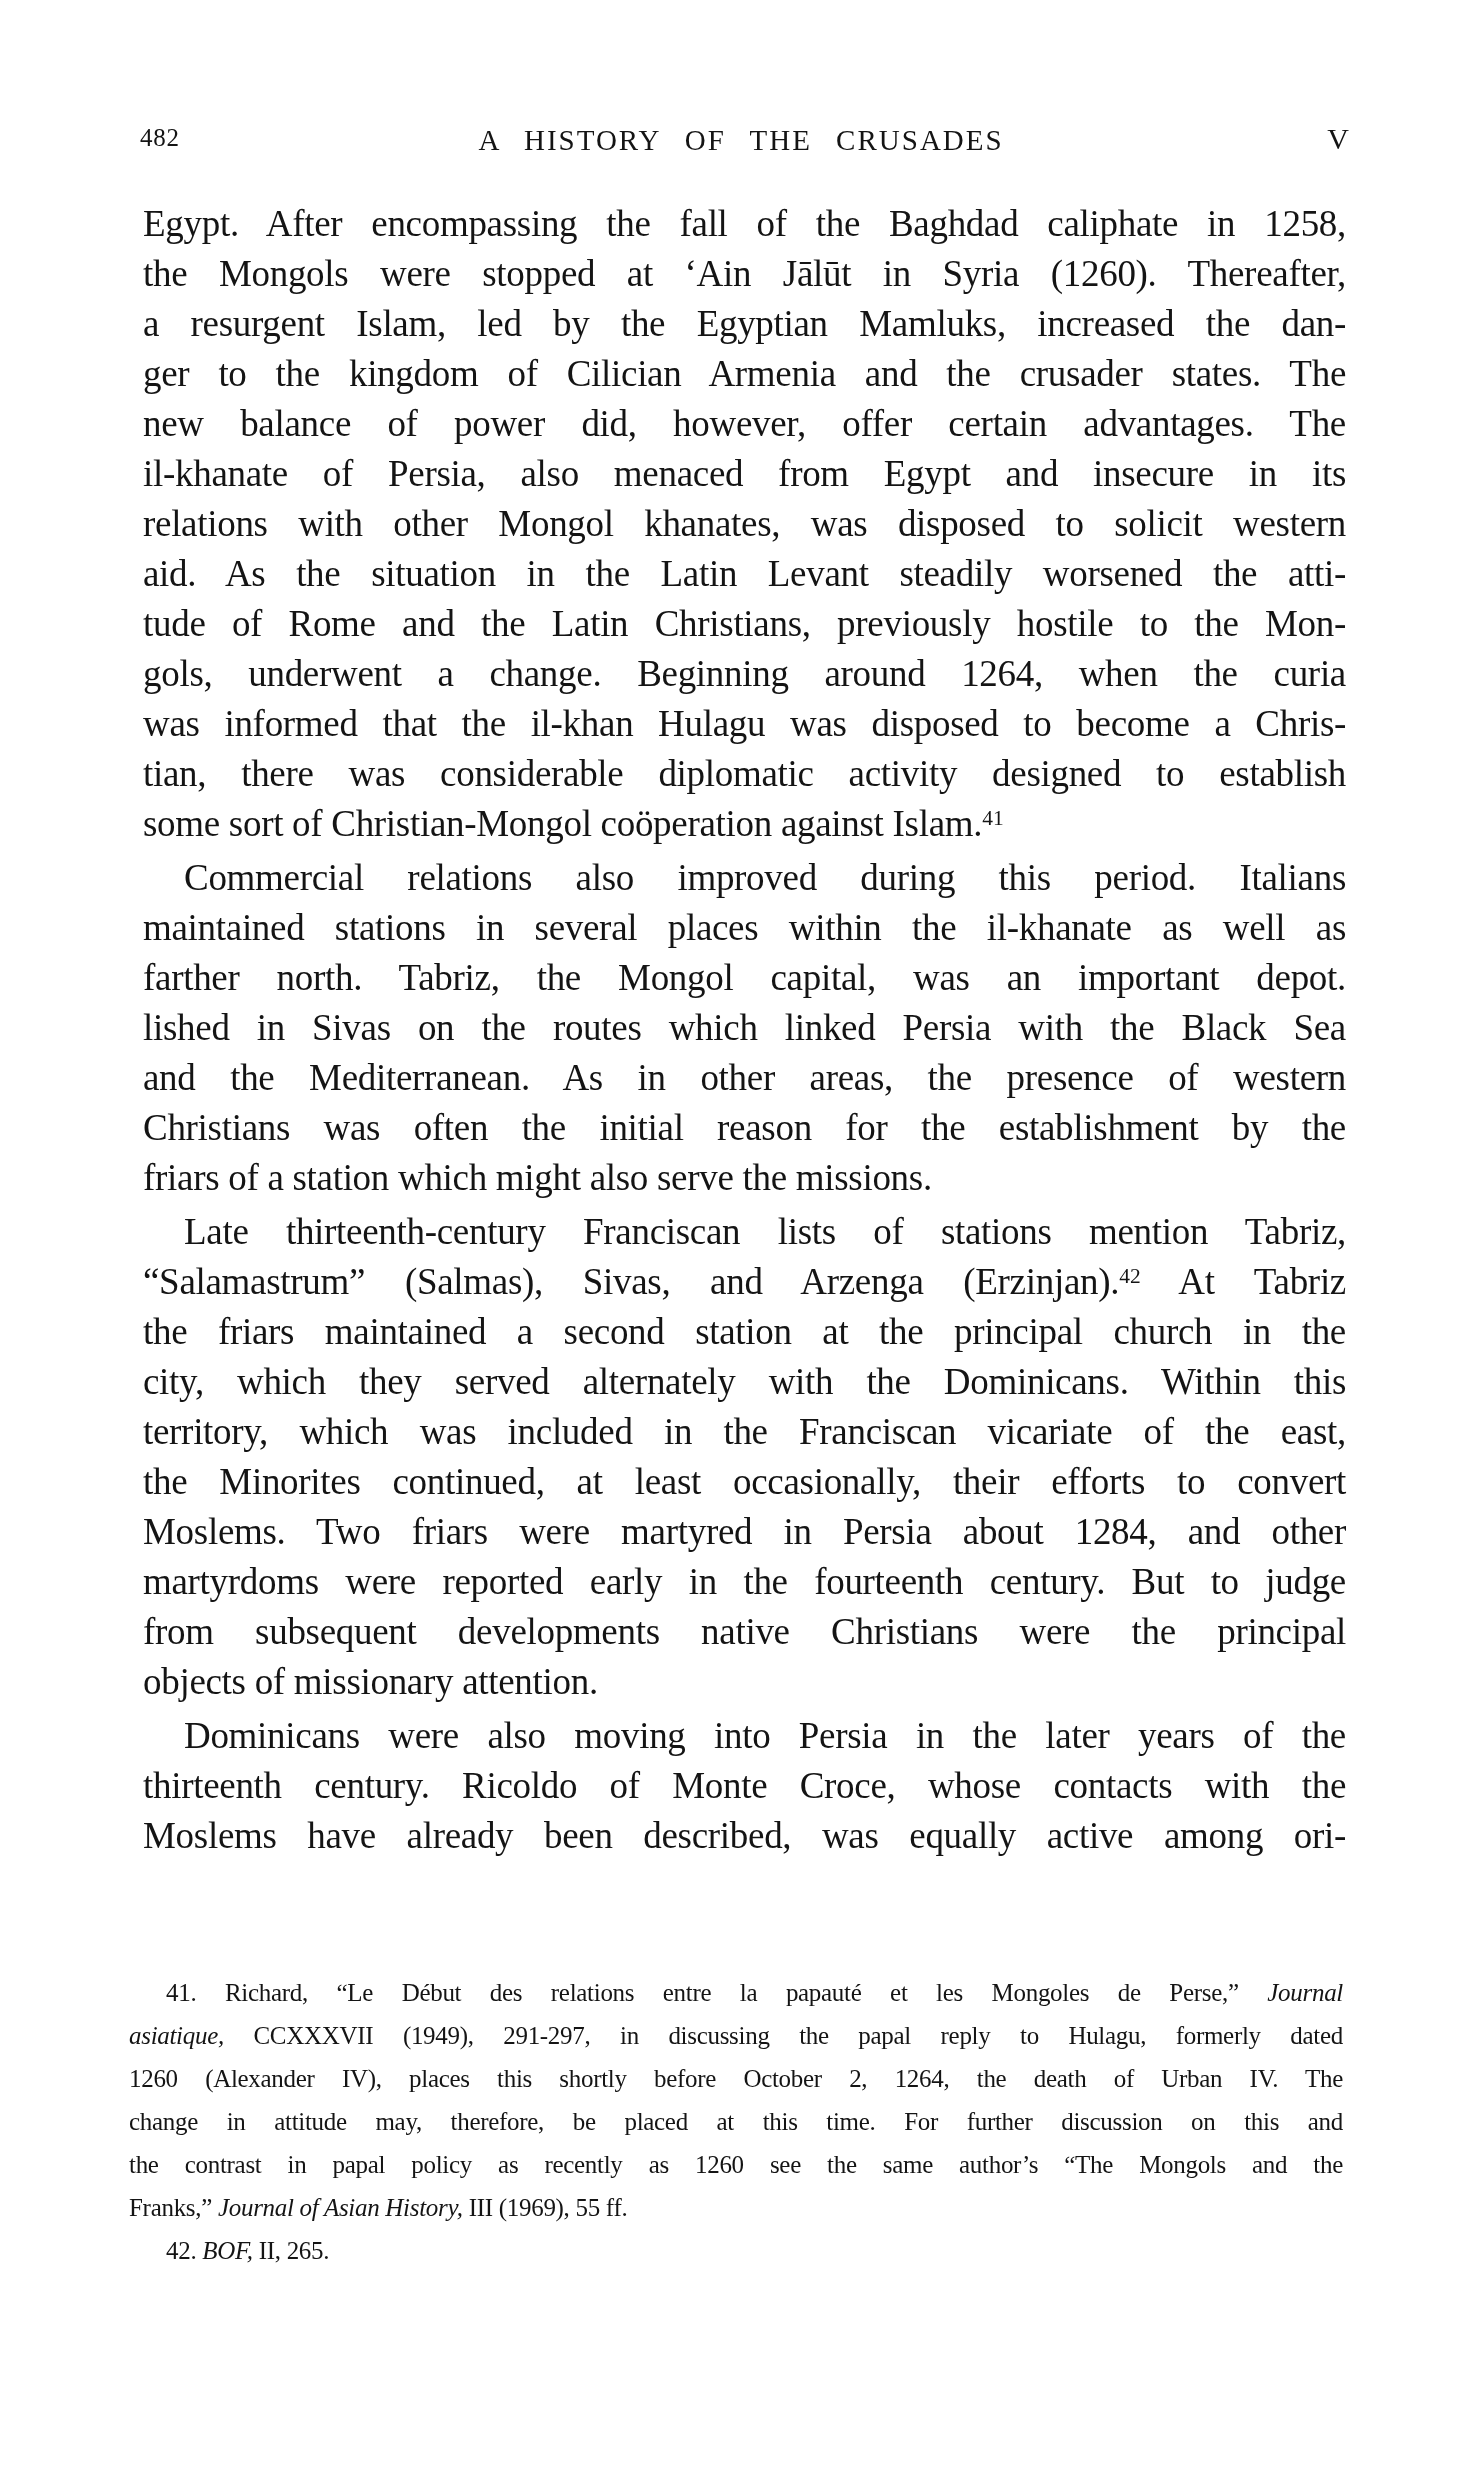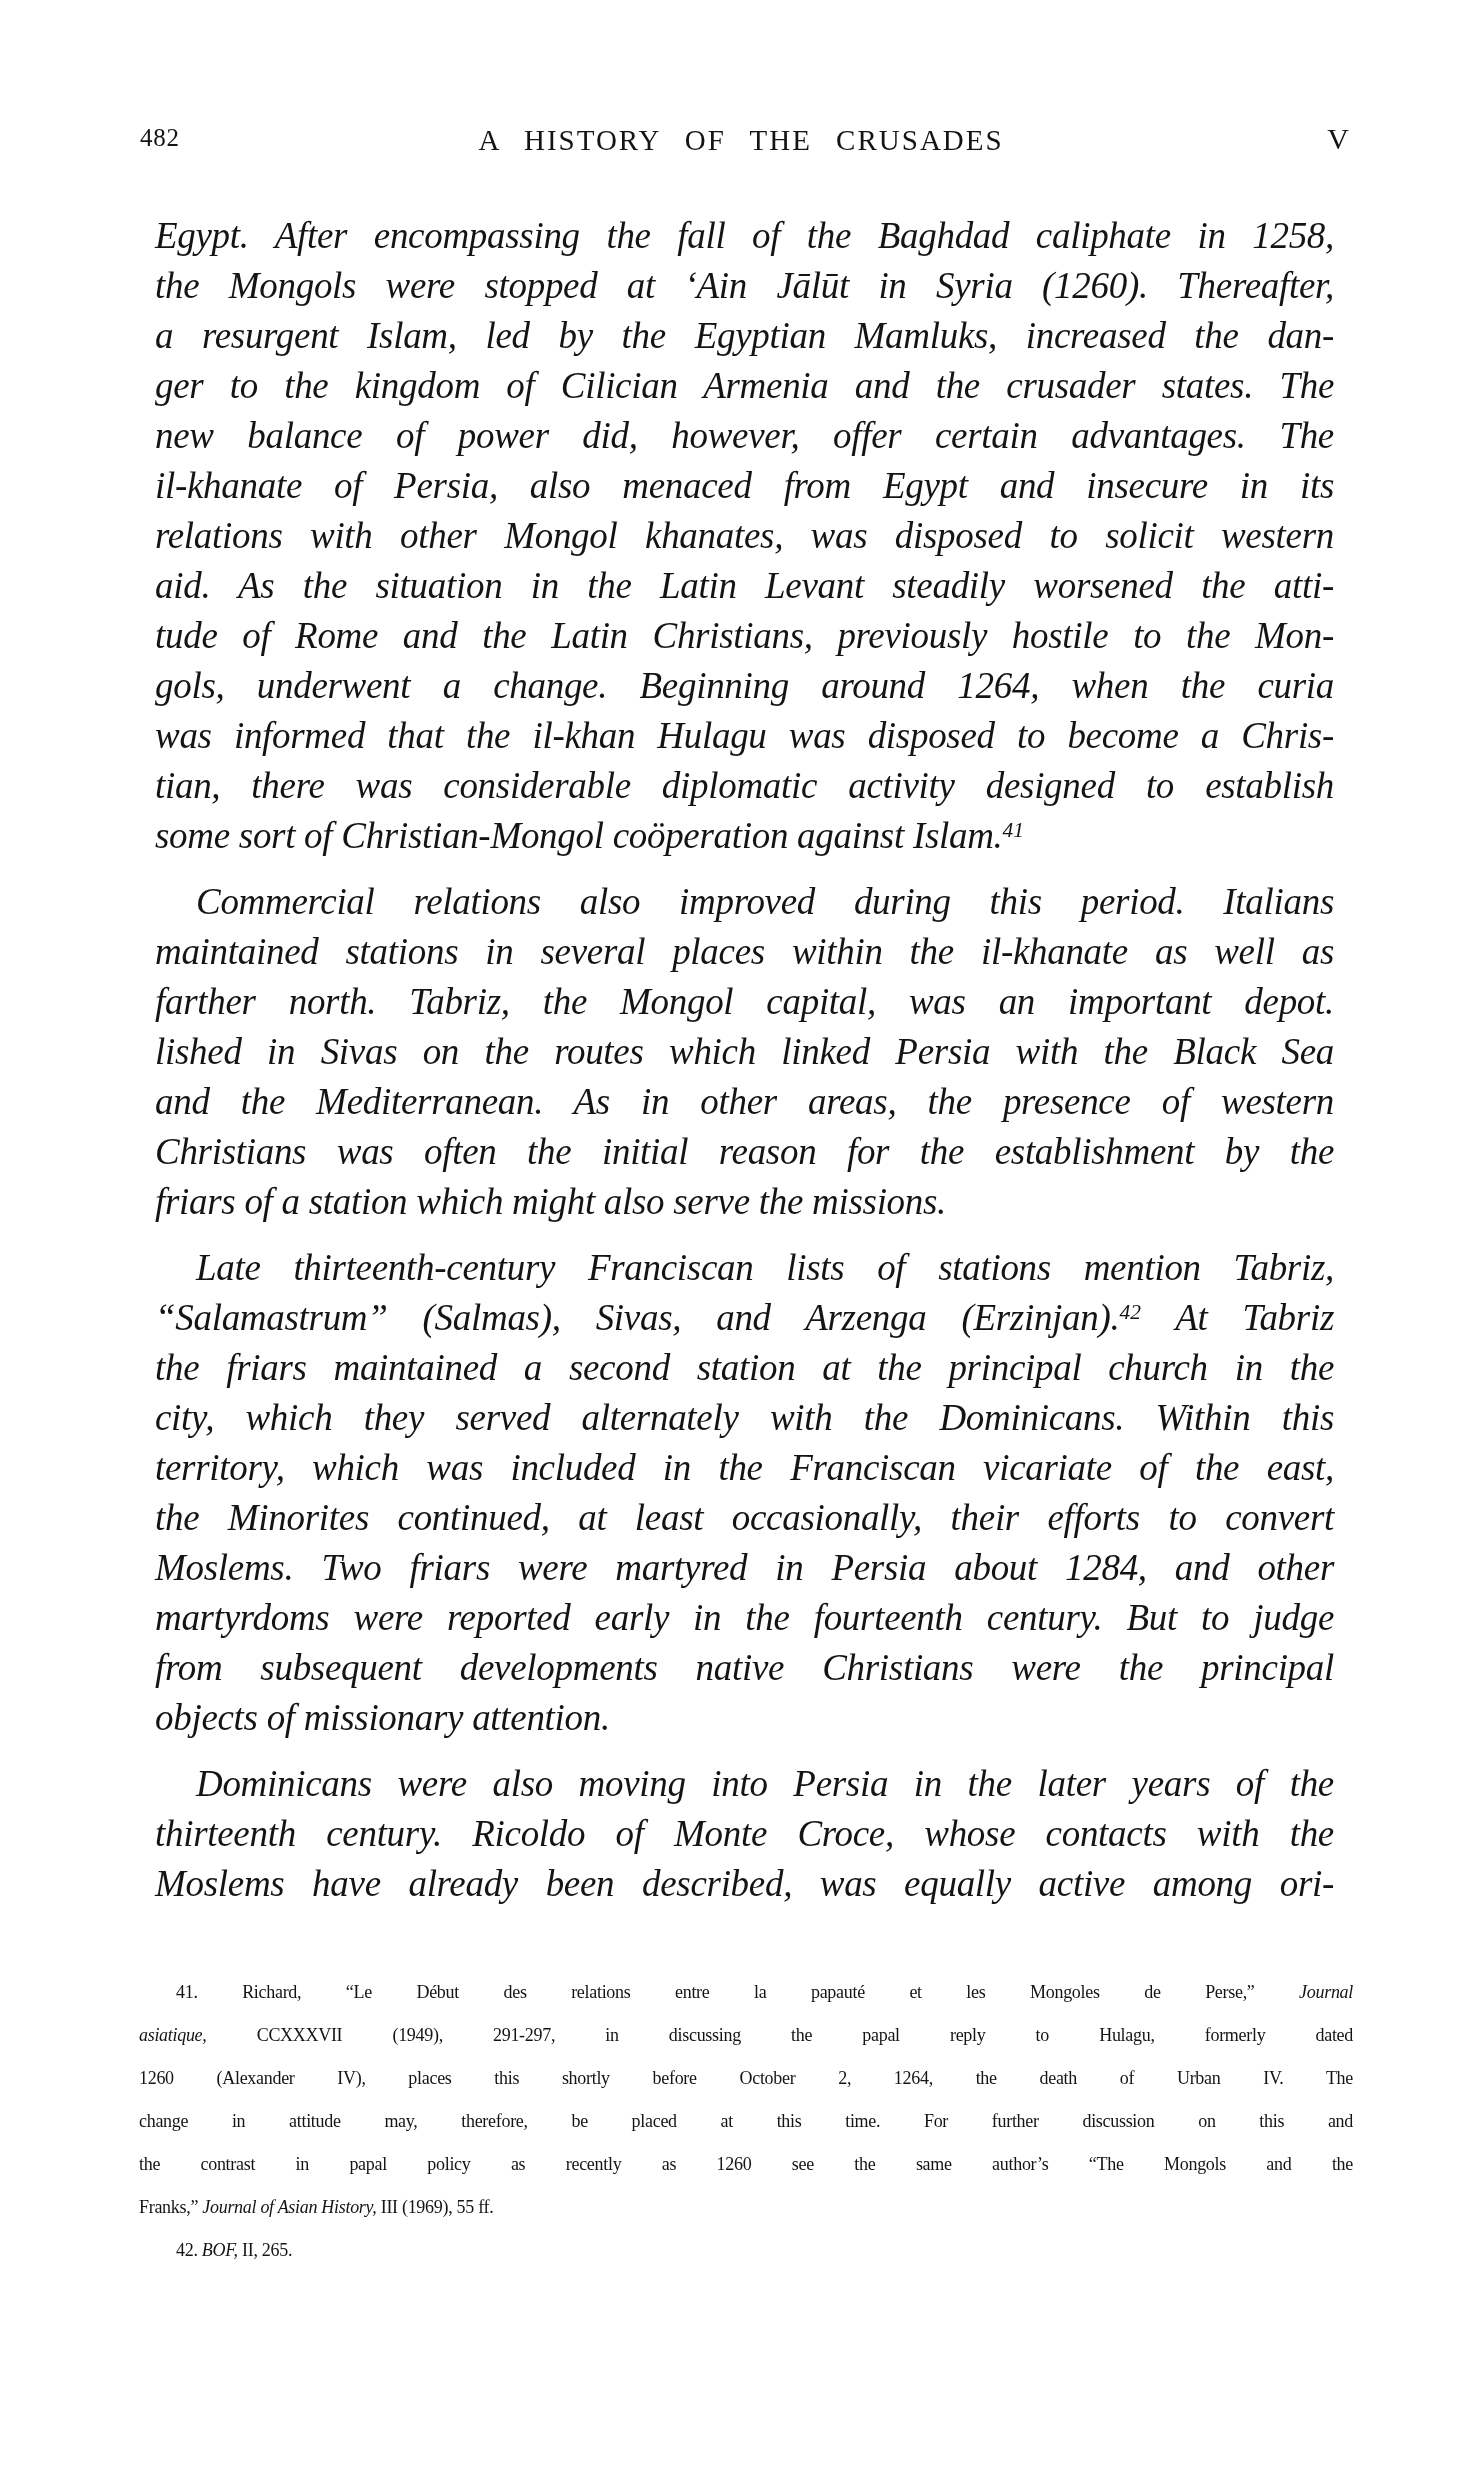--- a/index.html
+++ b/index.html
@@ -36,44 +36,44 @@
 
   
   .body-text {
     position: absolute;
     left: 139px; top: 195px;
     width: 1211px;
     font-size: 37px;
     line-height: 50px;
     letter-spacing: -0.3px;
   }
-  .paragraph { margin: 16px; font-style: italic; }
+  .paragraph { margin: 4px; }
   .paragraph.indent .line:first-child { text-indent: 41px; }
   .line {
     text-align: justify;
     text-align-last: justify;
     white-space: normal;
   }
   .line.flush { text-align-last: left; }
 
   sup {
     font-size: 0.58em;
     line-height: 0;
     vertical-align: baseline;
     position: relative;
     top: -0.52em;
     letter-spacing: 0;
   }
 
   
   .footnotes {
     position: absolute;
-    left: 139px; top: 1971px;
+    left: 129px; top: 1971px;
     width: 1214px;
-    font-size: 18px;
+    font-size: 25px;
     line-height: 43px;
     letter-spacing: -0.3px;
   }
   .fn-line {
     text-align: justify;
     text-align-last: justify;
   }
   .fn-line.flush { text-align-last: left; }
   .fn-line.fn-indent { text-indent: 37px; }
 

